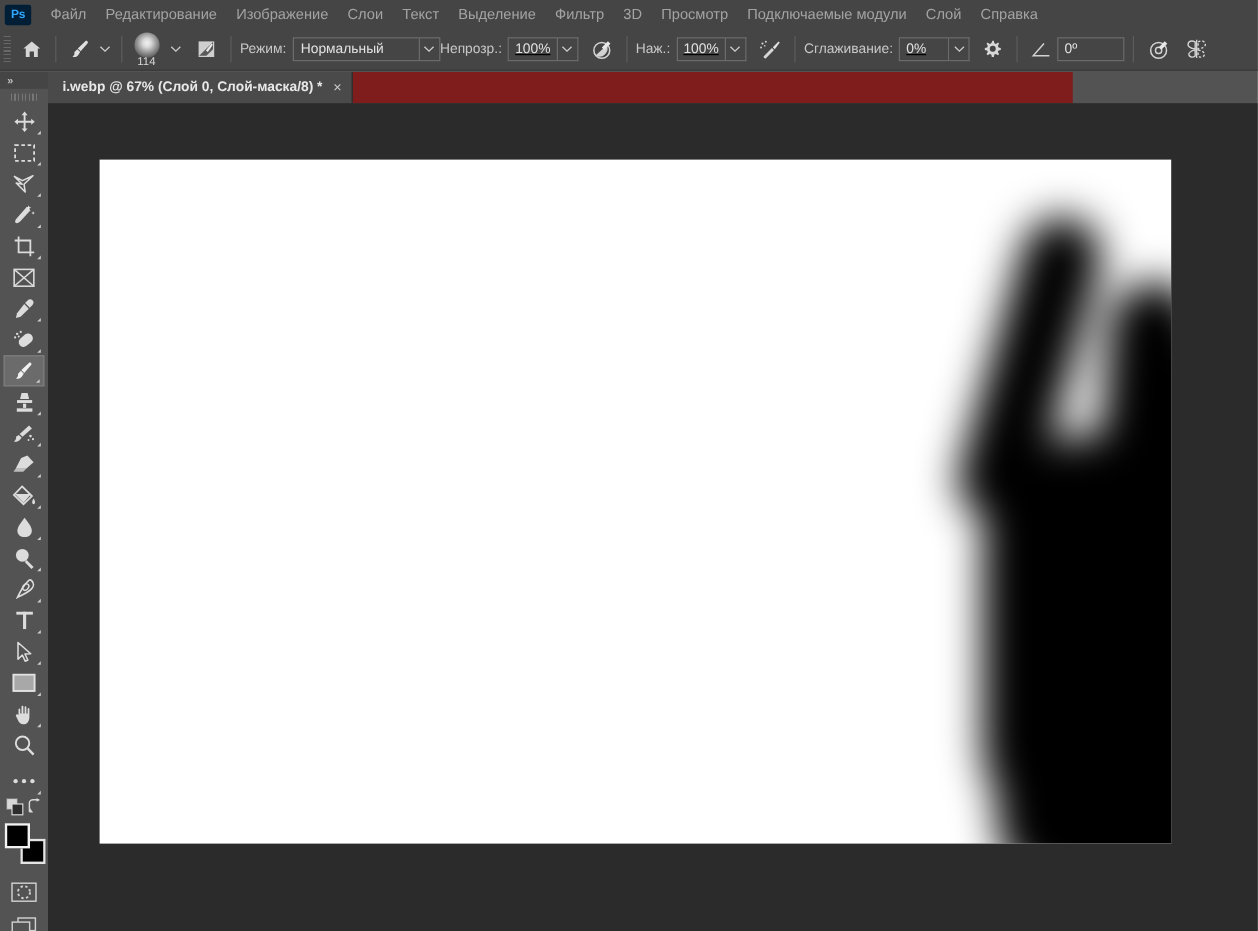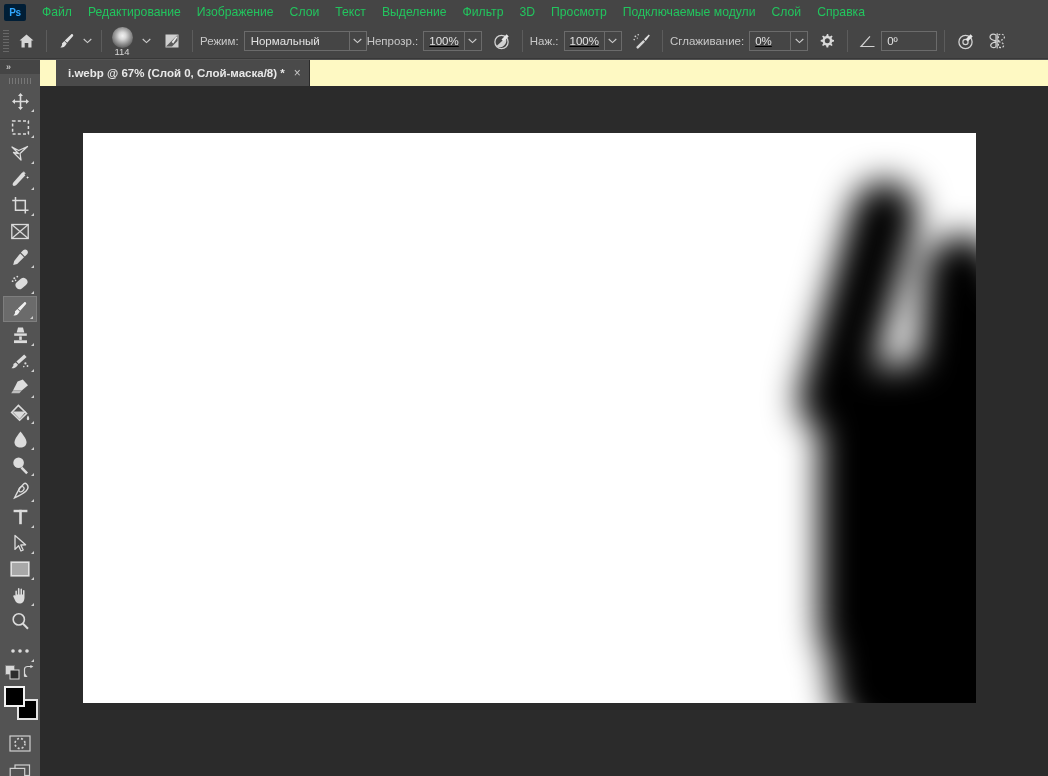--- a/index.html
+++ b/index.html
@@ -20,21 +20,21 @@
   #ps-logo {
     width: 22px; height: 17px; margin-left: 4px; margin-right: 8px;
     background: #001e36;
     border-radius: 2px;
     color: #31a8ff;
     font-size: 10px; font-weight: bold;
     display: flex; align-items: center; justify-content: center;
     letter-spacing: -0.3px;
   }
   .menu-item {
-    color: #22c55e; font-size: 12.2px;
+    color: #a3a3a3; font-size: 12.2px;
     padding: 3px 8px 4px 8px;
     white-space: nowrap;
     cursor: default;
   }
 
   
   #optionsbar {
     position: absolute; left: 0; top: 24px; width: 1048px; height: 35px;
     background: #454545;
     display: flex; align-items: center;
@@ -94,23 +94,23 @@
     background: radial-gradient(circle at 50% 42%, #f2f2f2 0%, #d8d8d8 22%, #9b9b9b 48%, #6a6a6a 70%, #505050 88%, #4a4a4a 100%);
     margin-top: -1px;
   }
   #brush-size-label {
     color: #d7d7d7; font-size: 9.5px; line-height: 9px;
     position: absolute; bottom: -2px; left: 0; width: 100%; text-align: center;
   }
 
   
   #tabbar {
-    position: absolute; left: 0; top: 60px; width: 1048px; height: 26px;
-    background: #fef9c3;
-    display: flex; align-items: flex-end; gap: 16px;
+    position: absolute; left: 0; top: 60px; width: 894px; height: 26px;
+    background: #7f1d1d;
+    display: flex; align-items: flex-end;
   }
   #tab-leftpad { width: 40px; height: 26px; background: #454545; }
   .doc-tab {
     height: 26px; background: #4a4a4a;
     display: flex; align-items: center;
     padding: 0 8px 0 12px;
     border-right: 1px solid #2b2b2b;
   }
   .doc-tab .title {
     color: #e8e8e8; font-size: 11.5px; font-weight: bold; white-space: nowrap;

